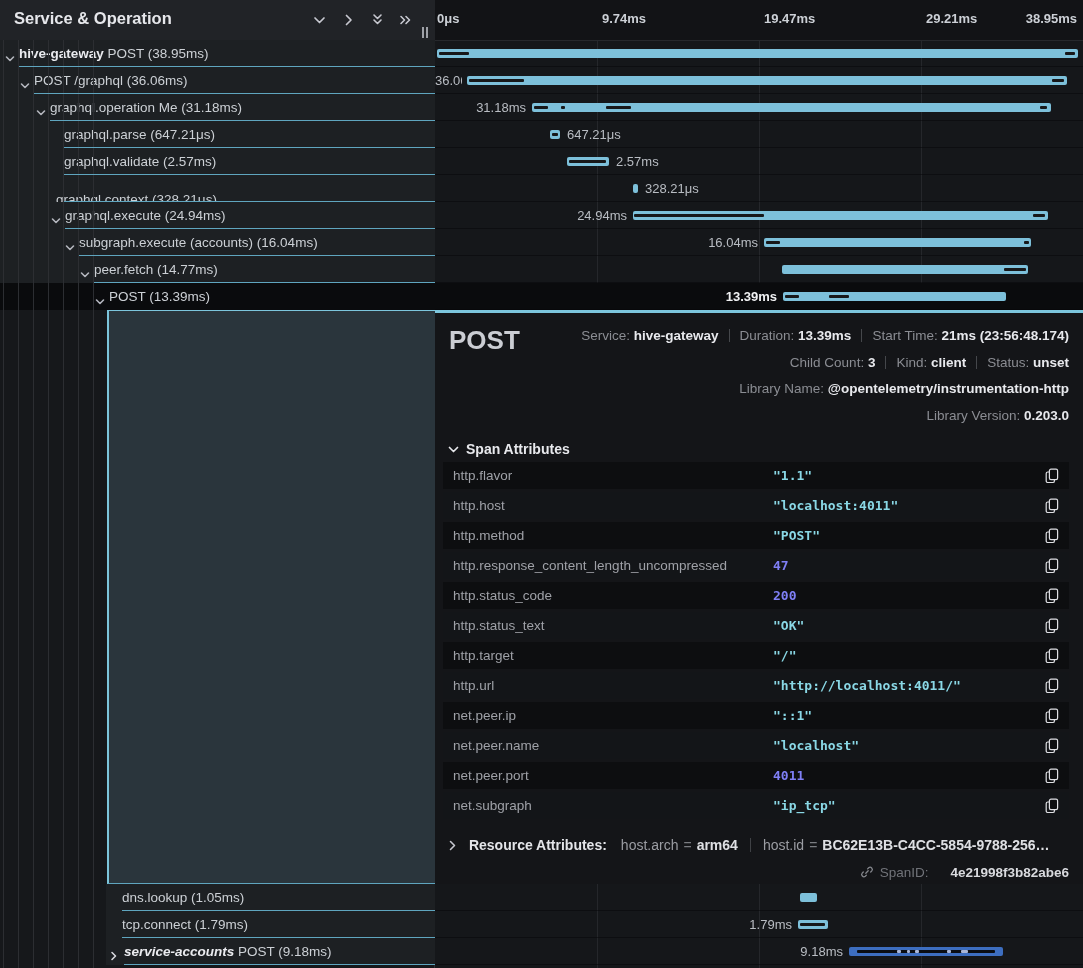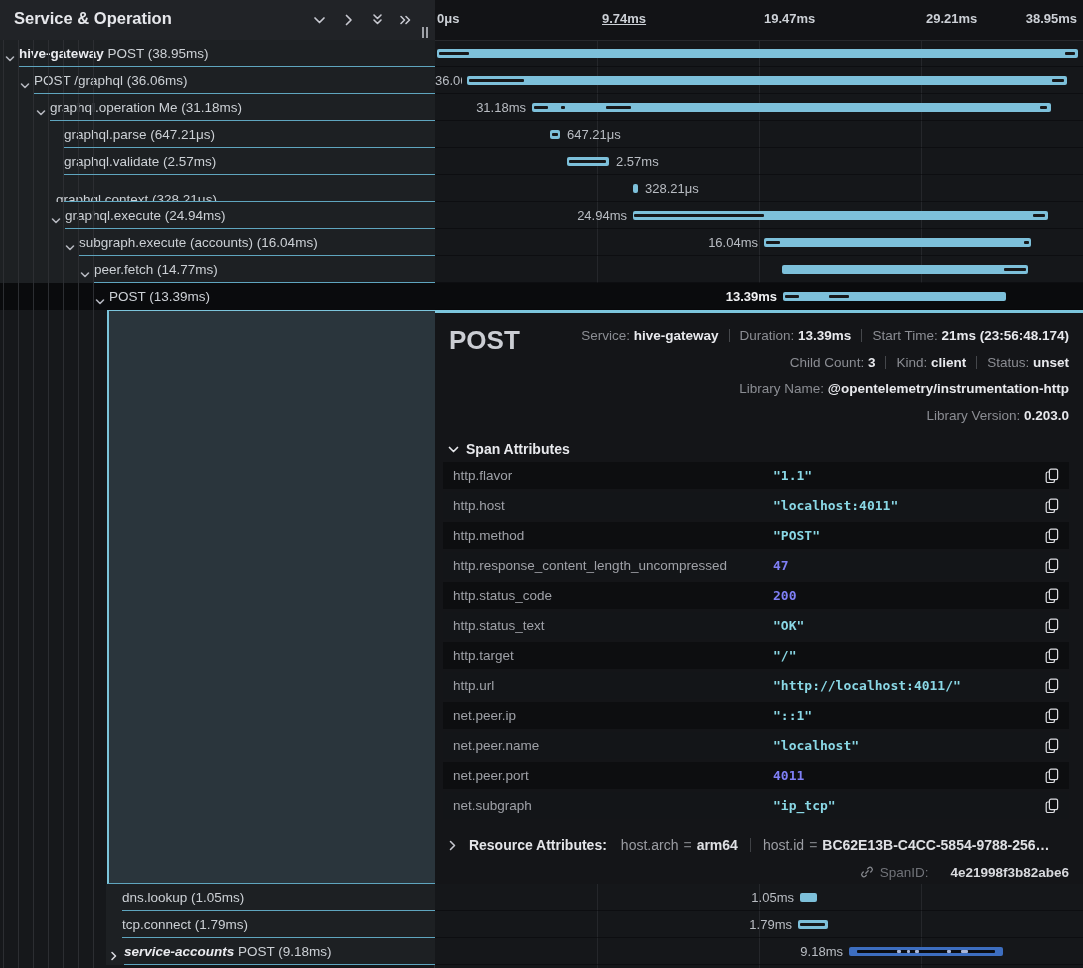--- a/index.html
+++ b/index.html
@@ -120,21 +120,21 @@
       <svg width="15" height="14" viewBox="0 0 15 14">
           <polyline points="3,3.5 6.5,7 3,10.5" fill="none" stroke="#c7c8d0" stroke-width="1.6" stroke-linecap="round" stroke-linejoin="round"></polyline>
           <polyline points="8,3.5 11.5,7 8,10.5" fill="none" stroke="#c7c8d0" stroke-width="1.6" stroke-linecap="round" stroke-linejoin="round"></polyline>
         </svg>
     </span>
     <span class="drag-handle"><i></i><i></i></span>
   </div>
 
   <div class="ruler" id="ruler">
       <span class="tick" style="left: 2px;">0μs</span>
-      <span class="tick" style="left: 167px; text-decoration: underline;">9.74ms</span>
+      <span class="tick" style="left: 167px;">9.74ms</span>
       <span class="tick" style="left: 329px;">19.47ms</span>
       <span class="tick" style="left: 491px;">29.21ms</span>
       <span class="tick" style="right: 6px;">38.95ms</span>
     </div>
 
   <div id="rows">
       <div class="rowL" style="top: 40px; left: 0px; width: 435px;">
         <span class="chev" style="left: 5px;"><svg width="10" height="8" viewBox="0 0 10 8">
             <polyline points="1.5,2 5,5.5 8.5,2" fill="none" stroke="#b4b6be" stroke-width="1.6" stroke-linecap="round" stroke-linejoin="round"></polyline>
           </svg></span>
@@ -257,21 +257,20 @@
           <div class="notch" style="left: 46px; width: 20px; background: rgb(23, 24, 26);"></div>
         </div>
         <span class="durlabel bold" style="left: 0px; width: 342px; text-align: right;">13.39ms</span>
       </div>
       <div class="rowL" style="top: 884px; left: 106px; width: 329px;">
         <span class="txt" style="left: 16px;">dns.lookup (1.05ms)</span>
       </div>
       <div class="rowblueline" style="left: 122px; width: 313px; top: 910px;"></div>
       <div class="rowR" style="top: 884px; left: 435px;">
         <div class="bar" style="left: 365px; width: 17px; background: rgb(125, 192, 218);"></div>
-        <span class="durlabel" style="left: 0px; width: 359px; text-align: right;">1.05ms</span>
       </div>
       <div class="rowL" style="top: 911px; left: 106px; width: 329px;">
         <span class="txt" style="left: 16px;">tcp.connect (1.79ms)</span>
       </div>
       <div class="rowblueline" style="left: 122px; width: 313px; top: 937px;"></div>
       <div class="rowR" style="top: 911px; left: 435px;">
         <div class="bar" style="left: 363px; width: 30px; background: rgb(125, 192, 218);">
           <div class="notch" style="left: 2px; width: 25px; background: rgb(23, 24, 26);"></div>
         </div>
         <span class="durlabel" style="left: 0px; width: 357px; text-align: right;">1.79ms</span>

